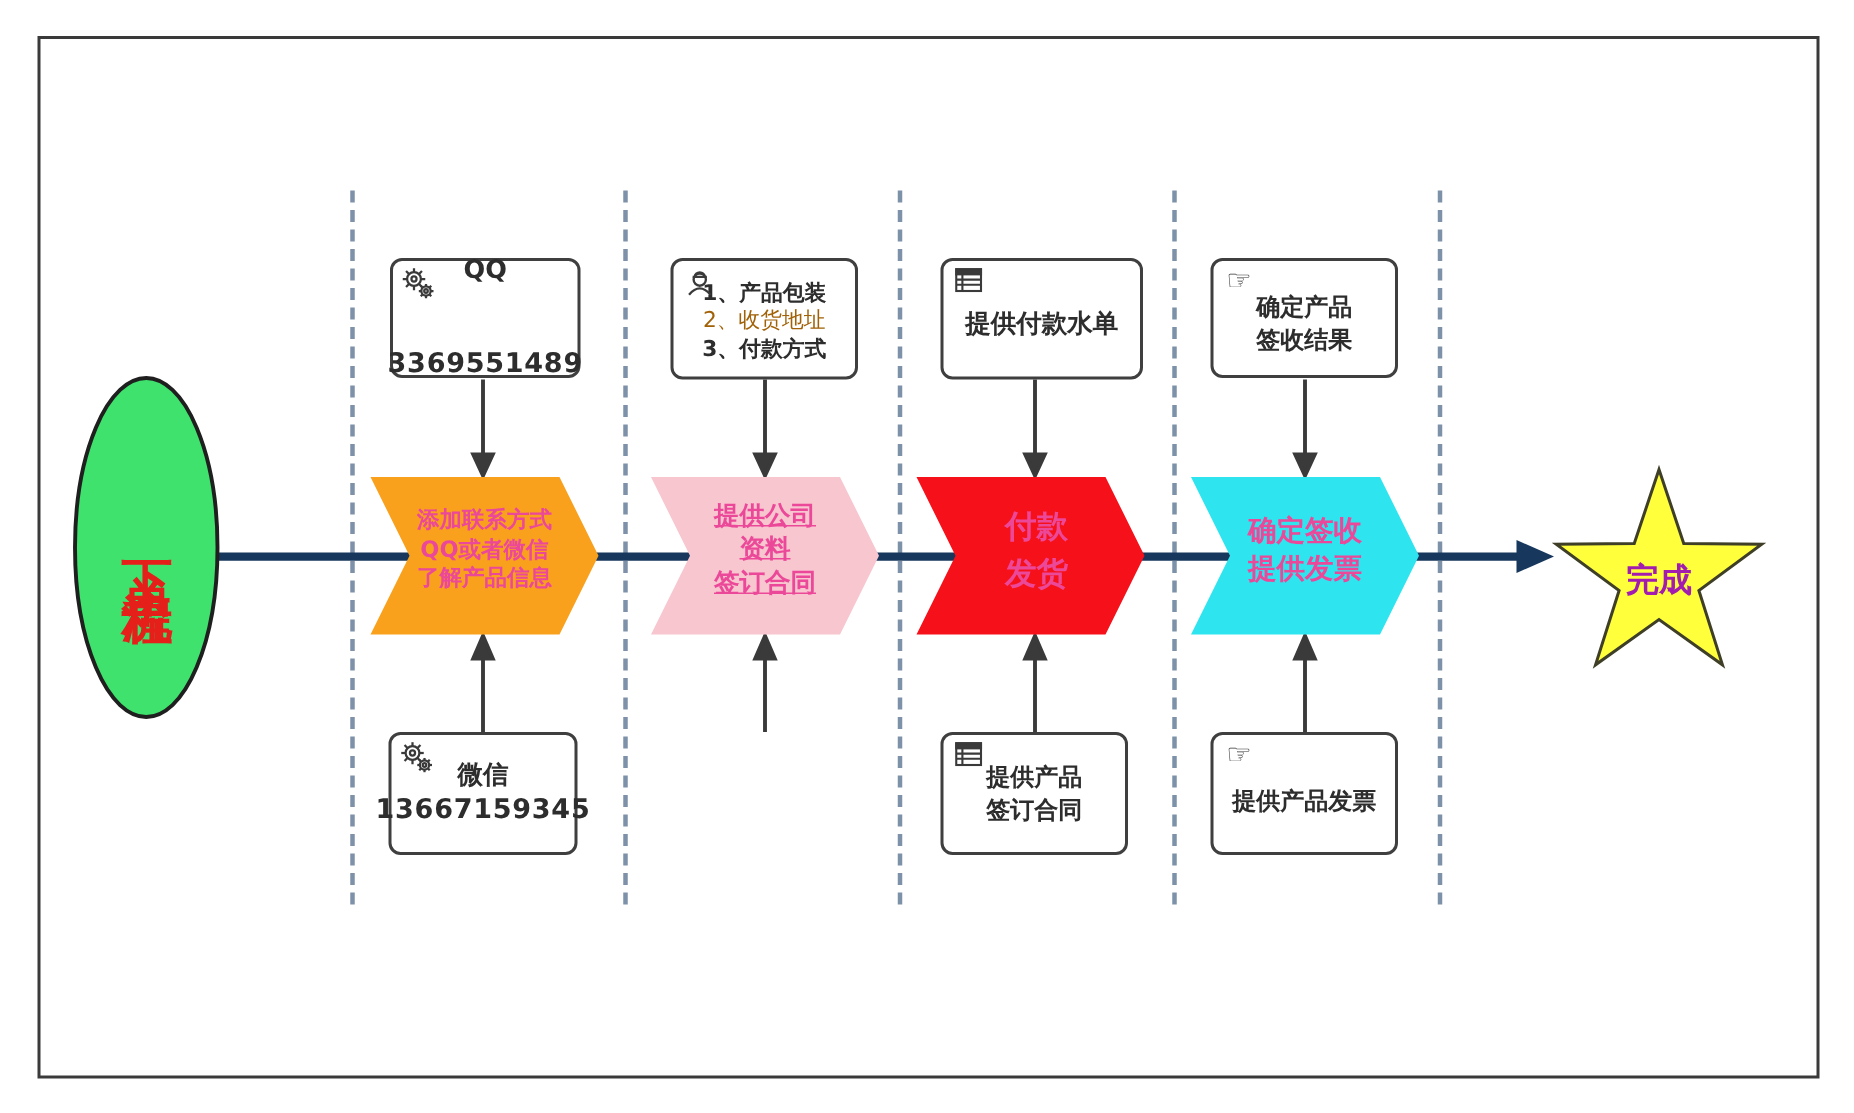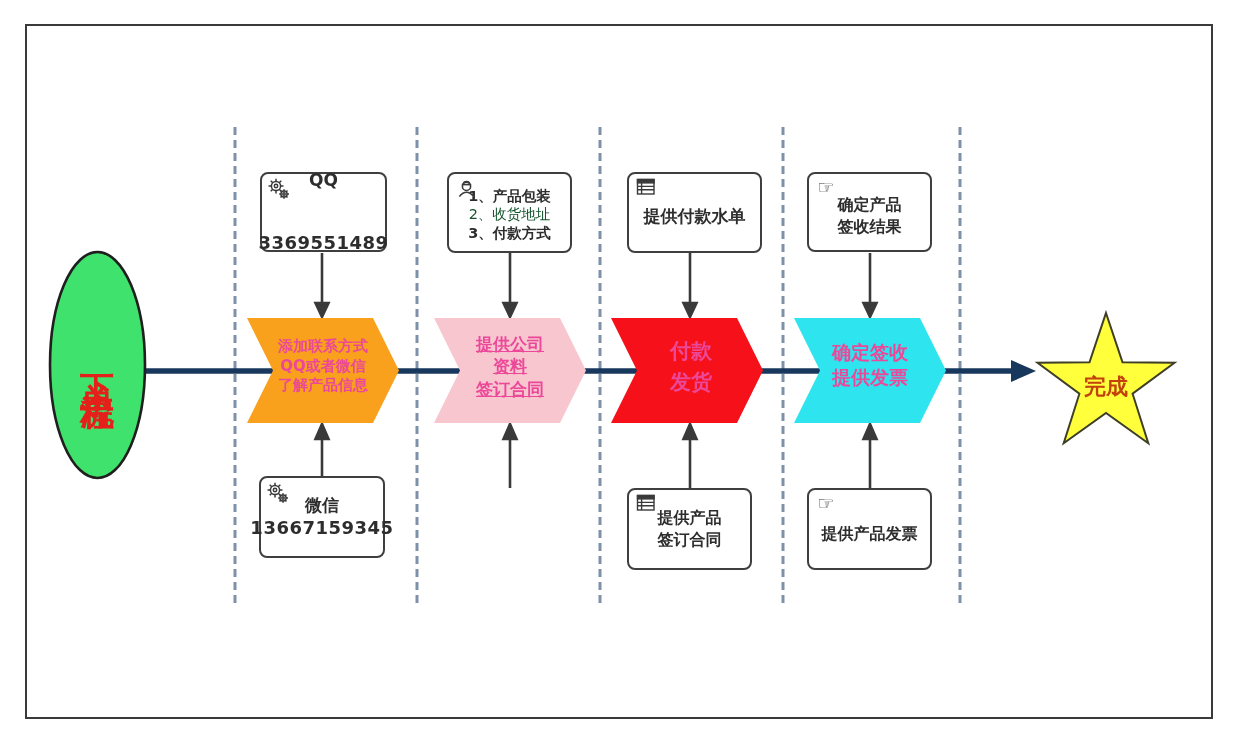--- a/index.html
+++ b/index.html
@@ -12,36 +12,36 @@
                display:flex;align-items:center;justify-content:center;
                writing-mode:vertical-rl;text-orientation:upright;
                font-size:34px;font-weight:700;letter-spacing:9px;line-height:1;}
   
   .chev-text{position:absolute;top:318px;height:97px;width:112px;display:flex;
              align-items:center;justify-content:center;text-align:center;
              color:#ec4899;font-weight:700;white-space:pre-line;line-height:1.3;}
   .chev1{left:267px;font-size:15px;}
   .chev2{left:454px;font-size:17px;text-decoration:underline;}
   .chev3{left:635px;font-size:21px;line-height:1.45;}
-  .chev4{left:814px;font-size:19px;font-family:Liberation Mono, monospace;}
+  .chev4{left:814px;font-size:19px;}
   
   .box{position:absolute;background:#ffffff;border:2px solid #3f3f3f;border-radius:8px;
        box-sizing:border-box;display:flex;flex-direction:column;align-items:center;
        justify-content:center;text-align:center;color:#2d2d2d;}
   .box .icon{position:absolute;left:5px;top:4px;width:24px;height:22px;line-height:1;}
   .bl{font-weight:700;}
   .bl-sm{font-size:14.5px;line-height:1.26;}
   .bl-md{font-size:16px;line-height:1.35;}
   .bl-lg{font-size:17px;line-height:1.3;}
   .bl-num{font-size:18px;line-height:1.3;letter-spacing:0.5px;}
-  .muted{font-weight:400;color:#14532d;}
+  .muted{font-weight:400;color:#a16207;}
   .hand-glyph{font-size:19px;color:#333;font-weight:400;}
   
   .finish-label{position:absolute;left:1056px;top:372px;width:100px;text-align:center;
-                font-size:22px;font-weight:700;color:#c2410c;}
+                font-size:22px;font-weight:700;color:#a21caf;}
 </style>
 </head>
 <body>
 
 <div class="canvas">
   <div class="frame"></div>
 
   <svg class="layer" width="1236" height="742" viewBox="0 0 1236 742">
 
     <g stroke-width="3" stroke-dasharray="8 5" stroke="#7d92a9">
@@ -153,21 +153,21 @@
     </span>
     <div class="bl bl-lg">提供付款水单</div>
   </div>
 
   <div class="box" style="left:807px;top:172px;width:125px;height:80px;padding-top:8px;">
     <span class="icon hand-glyph">☞</span>
     <div class="bl bl-md">确定产品</div>
     <div class="bl bl-md">签收结果</div>
   </div>
 
-  <div class="box" style="left:259px;top:476px;width:126px;height:82px;">
+  <div class="box" style="left:259px;top:488px;width:126px;height:82px;">
     <span class="icon">
       <svg width="24" height="22" viewBox="0 0 24 22" fill="none" stroke="#3a3a3a" stroke-width="1.5">
         <line x1="13.5" y1="8" x2="16.5" y2="8"></line>
           <line x1="12.2" y1="11.2" x2="14.3" y2="13.3"></line>
           <line x1="9" y1="12.5" x2="9" y2="15.5"></line>
           <line x1="5.8" y1="11.2" x2="3.7" y2="13.3"></line>
           <line x1="4.5" y1="8" x2="1.5" y2="8"></line>
           <line x1="5.8" y1="4.8" x2="3.7" y2="2.7"></line>
           <line x1="9" y1="3.5" x2="9" y2="0.8"></line>
           <line x1="12.2" y1="4.8" x2="14.3" y2="2.7"></line>

